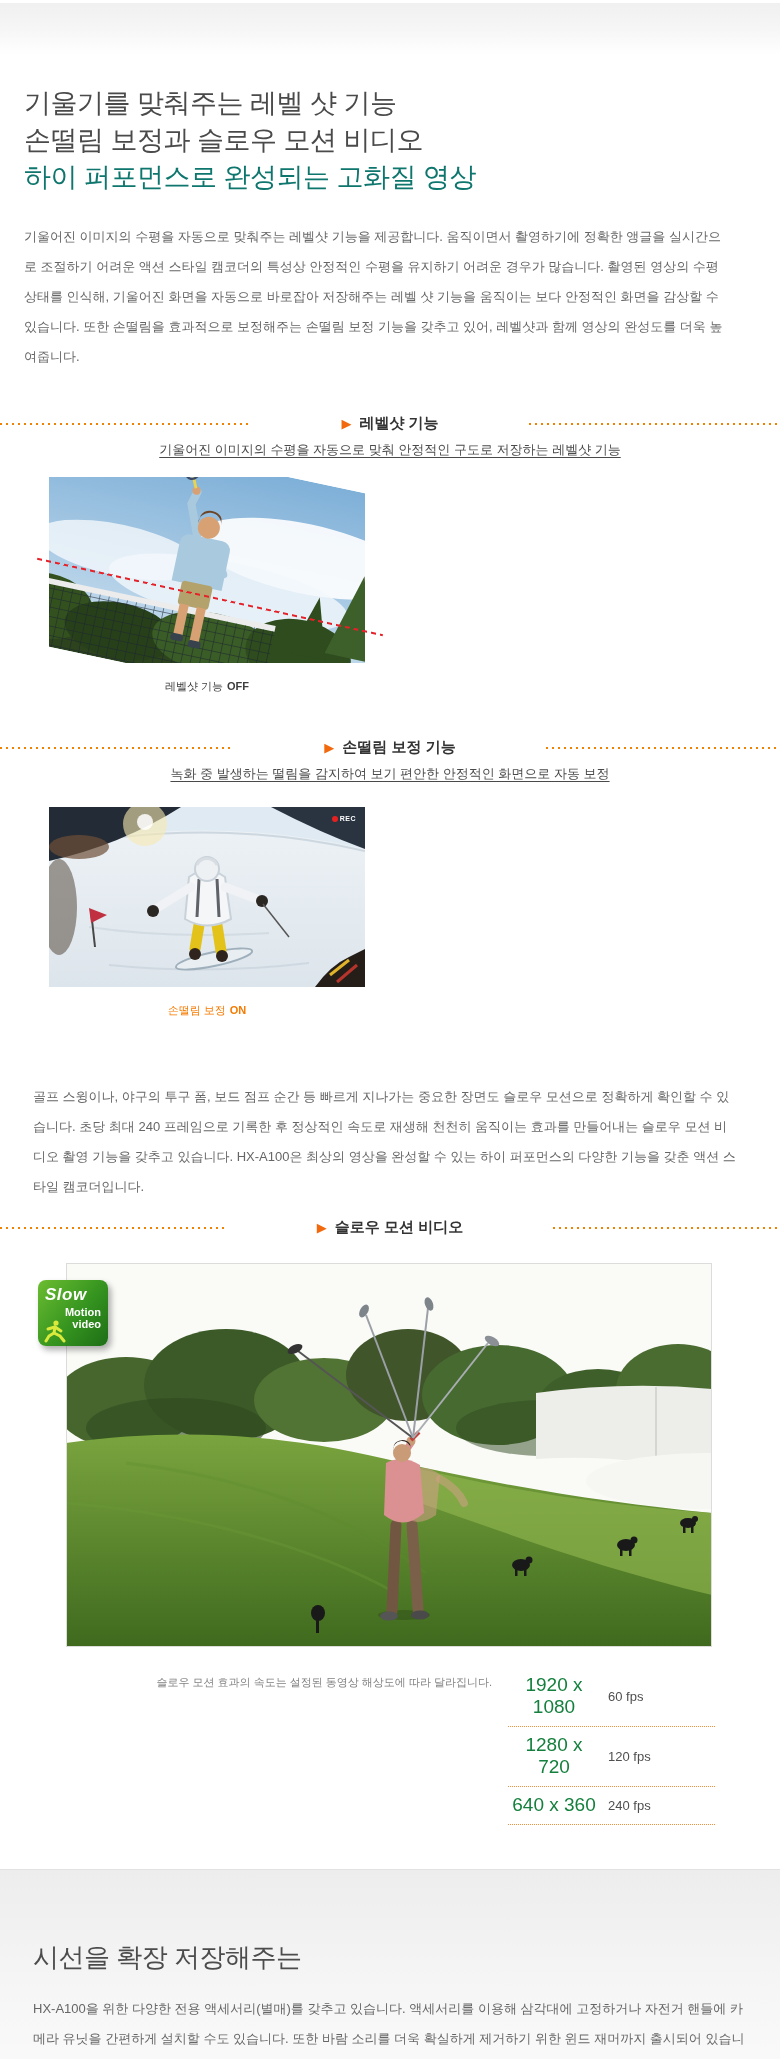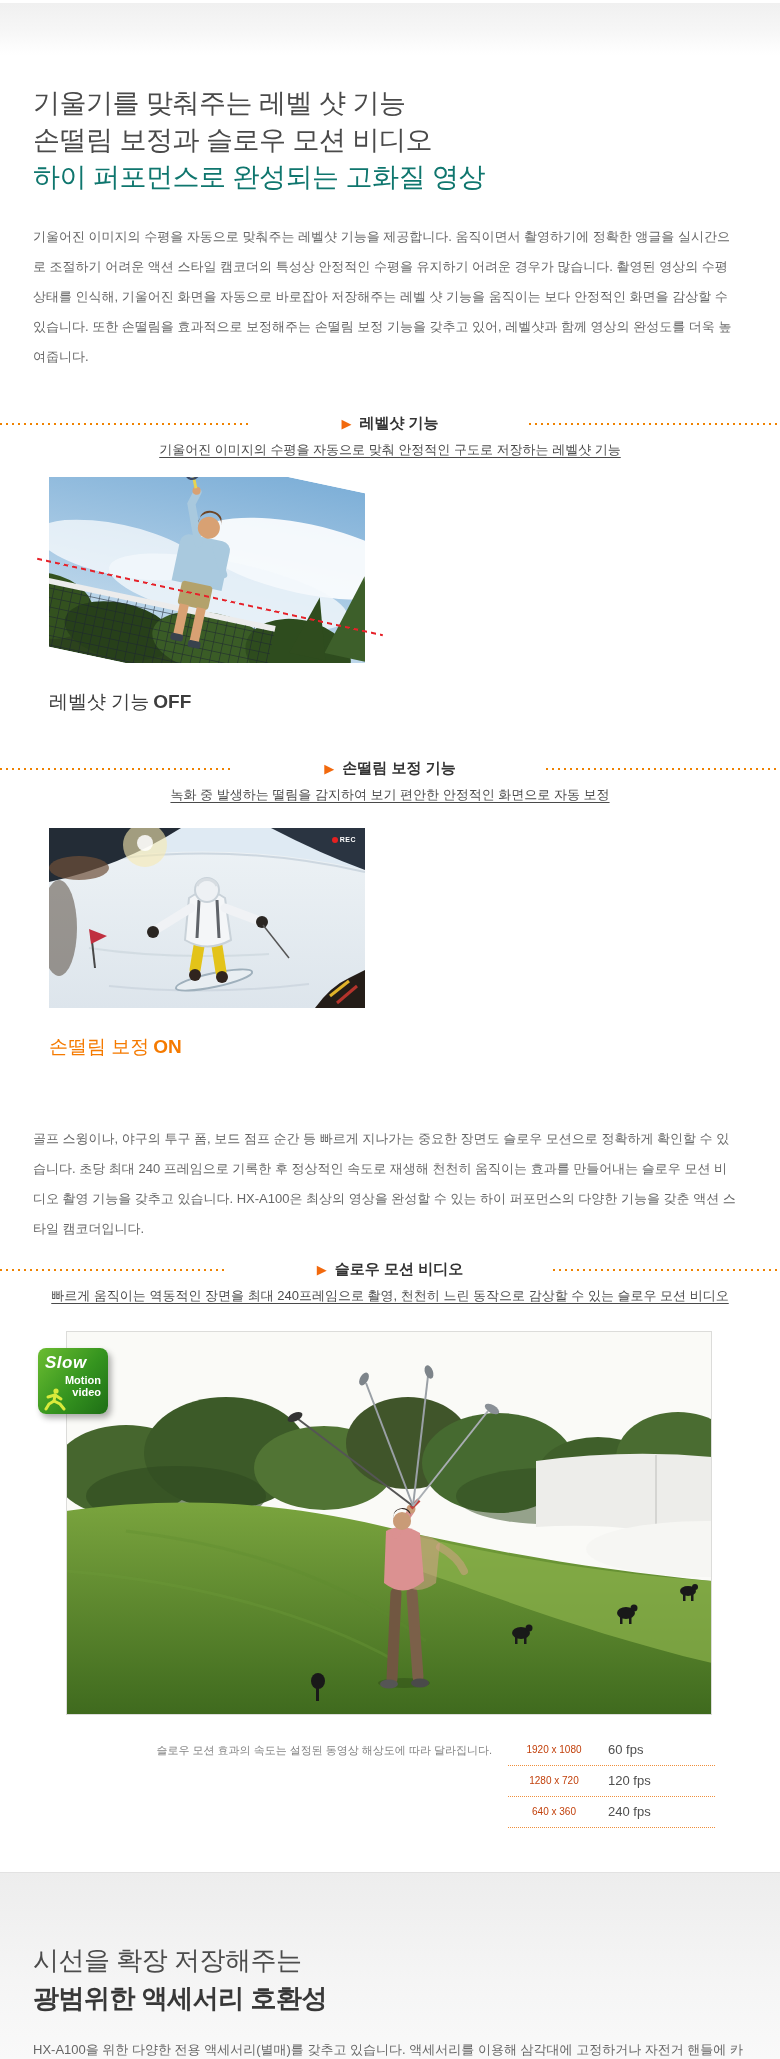--- a/index.html
+++ b/index.html
@@ -2,21 +2,21 @@
 <html><head>
 <meta charset="utf-8">
 <style>
   * { margin:0; padding:0; box-sizing:border-box; }
   body { background:#fff; font-family:"Liberation Sans","DejaVu Sans",sans-serif; }
   .page { position:relative; width:780px; height:2059px; margin:0 auto; background:#fff; overflow:hidden; }
 
   .top-band { height:55px; border-top:3px solid #fff;
     background:linear-gradient(180deg,#f0f0f0 0,#f6f6f6 50%,#ffffff 100%); }
 
-  .hero { padding:30px 33px 0; }
+  .hero { padding:30px 24px 0; }
   .h-t1 { font-size:27px; color:#4a4a4a; line-height:37px; letter-spacing:-0.5px; font-weight:normal; }
   .h-t3 { font-size:27px; color:#0f766e; line-height:37px; letter-spacing:-0.5px; font-weight:normal; }
   .intro { margin-top:26px; width:702px; font-size:13px; color:#666; line-height:30px; }
 
   .sec-head { display:flex; align-items:center; }
   .sec-dots { flex:1; height:2px;
     background-image:repeating-linear-gradient(90deg,#ef8200 0,#ef8200 2px,transparent 2px,transparent 6px); }
   .sec-title { display:flex; align-items:center; gap:8px; margin:0 90px; font-size:15px; font-weight:bold; color:#333; white-space:nowrap; }
   .tri { color:#f2690d; font-size:13px; line-height:1; }
   .sec-sub { margin-top:8px; text-align:center; font-size:13px; color:#4a4a4a;
@@ -30,21 +30,21 @@
 
   .gline { position:absolute; height:2px; pointer-events:none;
     background-image:repeating-linear-gradient(90deg,#e62129 0,#e62129 5px,transparent 5px,transparent 9px); }
   .gline.tilt { top:64%; left:-5%; width:112%; transform:rotate(12.5deg); }
   .gline.flat { top:79%; left:-4%; width:109%; }
 
   .rec { position:absolute; top:8px; right:9px; display:flex; align-items:center; gap:2px;
     font-size:7px; color:#fff; font-weight:bold; letter-spacing:.5px; }
   .rec-dot { width:6px; height:6px; border-radius:50%; background:#e62020; display:inline-block; }
 
-  .figlab { margin-top:26px; text-align:left; font-size:19px; color:#3d3d3d; }
+  .figlab { margin-top:16px; text-align:center; font-size:11px; color:#3d3d3d; }
   .figlab .st { font-weight:bold; margin-left:4px; }
   .figlab.on { color:#f57a00; }
 
   .sec1 { margin-top:42px; }
   .sec2 { margin-top:44px; }
   .sec3 { margin-top:16px; }
   .figs1 { margin-top:18px; }
   .figs2 { margin-top:24px; }
 
   .para2 { margin:64px 33px 0; width:706px; font-size:13px; color:#666; line-height:30px; }
@@ -58,21 +58,21 @@
   .badge .l1 { font-size:17px; font-weight:bold; font-style:italic; letter-spacing:.5px; }
   .badge .l2 { font-size:11px; font-weight:bold; text-align:right; margin-top:1px; }
   .badge .l3 { font-size:11px; font-weight:bold; text-align:right; }
   .badge .runner { position:absolute; left:3px; bottom:3px; }
 
   .cap-table { display:flex; align-items:flex-start; margin:20px 65px 0 33px; }
   .slowcap { flex:1; padding:8px 16px 0 0; font-size:11px; color:#828282; text-align:right; }
   .spec-table { width:207px; }
   .t-row { display:flex; align-items:center; padding:7px 0 8px;
     border-bottom:1px dotted #ef8f3c; }
-  .t-row .c1 { width:92px; text-align:center; font-size:10px; color:#c2410c; }
+  .t-row .c1 { width:92px; text-align:center; font-size:19px; color:#15803d; }
   .t-row .c2 { flex:1; padding-left:8px; font-size:13px; color:#4f4f4f; }
   .t-row.hd .c1, .t-row.hd .c2 { font-weight:bold; color:#2d2d2d; font-size:13.5px; }
 
   .footer { margin-top:44px; height:272px; border-top:1px solid #e2e2e2;
     background:linear-gradient(180deg,#ededed 0,#f6f6f6 45%,#fdfdfd 100%);
     padding:70px 33px 0; }
   .f-t1 { font-size:26px; color:#4c4c4c; line-height:34px; letter-spacing:-0.5px; }
   .f-t2 { font-size:26px; color:#383838; line-height:34px; letter-spacing:-0.5px; font-weight:bold; margin-top:4px; }
   .f-para { margin-top:20px; width:714px; font-size:13px; color:#666; line-height:30px; }
 </style>
@@ -232,21 +232,20 @@
 
   <div class="sec3">
     <div class="sec-head">
       <div class="sec-dots"></div>
       <div class="sec-title">
         <span class="tri">▶</span>
         <span>슬로우 모션 비디오</span>
       </div>
       <div class="sec-dots"></div>
     </div>
-    <div class="sec-sub">빠르게 움직이는 역동적인 장면을 최대 240프레임으로 촬영, 천천히 느린 동작으로 감상할 수 있는 슬로우 모션 비디오</div>
 
     <div class="golf-wrap">
       <svg viewBox="0 0 646 384" width="646" height="384">
         <rect width="646" height="384" fill="#fafaf7"></rect>
         <ellipse cx="60" cy="140" rx="72" ry="46" fill="#46662e"></ellipse>
         <ellipse cx="160" cy="122" rx="82" ry="56" fill="#3c5a28"></ellipse>
         <ellipse cx="258" cy="137" rx="70" ry="42" fill="#517434"></ellipse>
         <ellipse cx="342" cy="112" rx="62" ry="46" fill="#40552a"></ellipse>
         <ellipse cx="432" cy="132" rx="76" ry="50" fill="#466a30"></ellipse>
         <ellipse cx="532" cy="142" rx="60" ry="36" fill="#3f5f2a"></ellipse>
@@ -329,17 +328,16 @@
         <div class="t-row">
           <div class="c1">640 x 360</div>
           <div class="c2">240 fps</div>
         </div>
       </div>
     </div>
   </div>
 
   <div class="footer">
     <div class="f-t1">시선을 확장 저장해주는</div>
-    <div class="f-t2">광범위한 액세서리 호환성</div>
     <p class="f-para">HX-A100을 위한 다양한 전용 액세서리(별매)를 갖추고 있습니다. 액세서리를 이용해 삼각대에 고정하거나 자전거 핸들에 카메라 유닛을 간편하게 설치할 수도 있습니다. 또한 바람 소리를 더욱 확실하게 제거하기 위한 윈드 재머까지 출시되어 있습니다. 다양한 액세서리를 통해서 HX-A100 촬영의 재미를 더해보세요!</p>
   </div>
 
 </div>
 
 </body></html>

